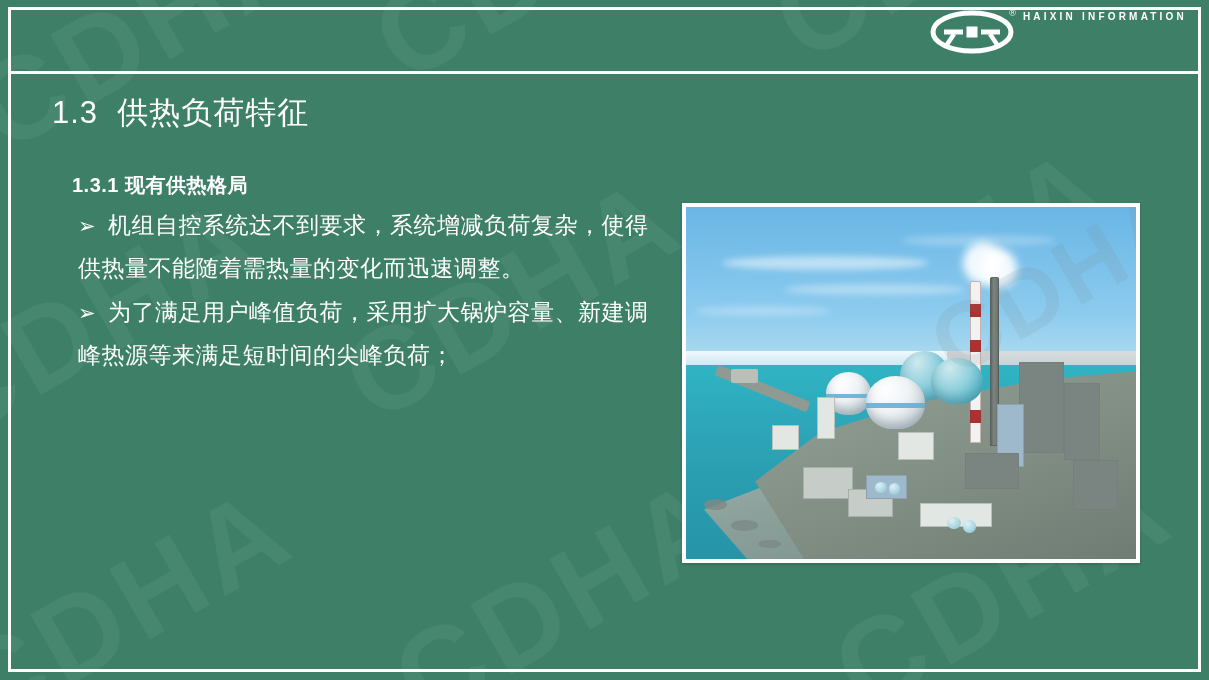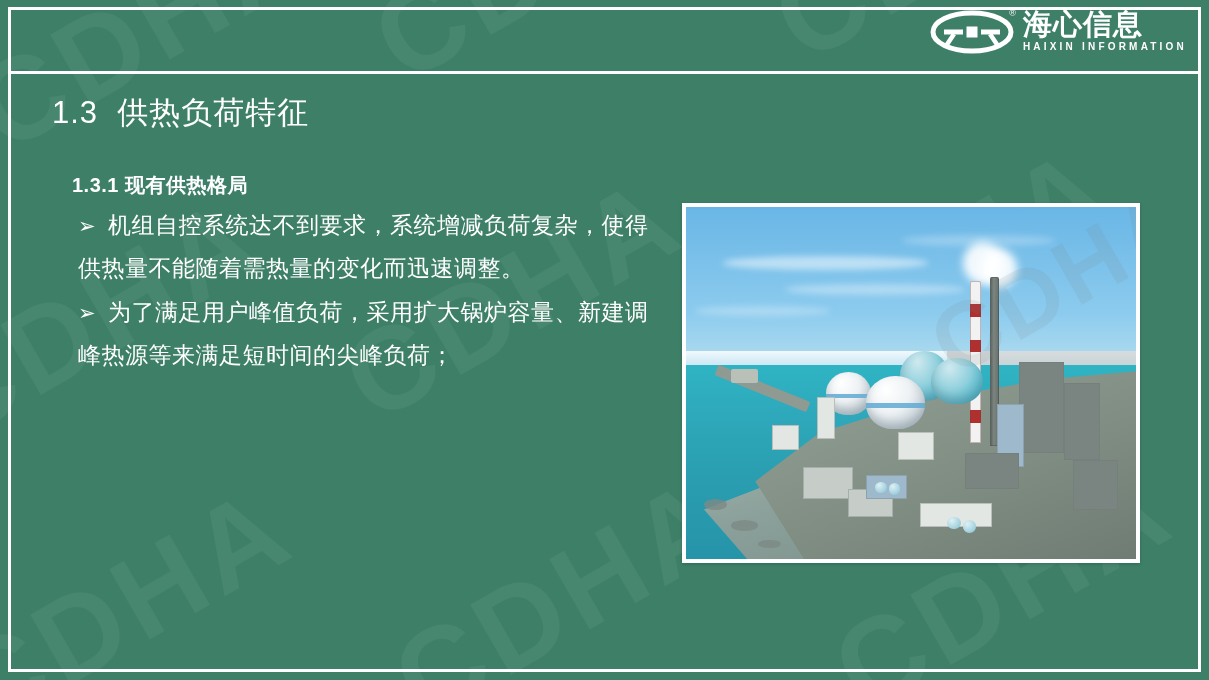--- a/index.html
+++ b/index.html
@@ -346,21 +346,20 @@
         <ellipse cx="42" cy="22" rx="39" ry="19" fill="none" stroke="#ffffff" stroke-width="5"></ellipse>
         <rect x="14" y="19.5" width="56" height="5" fill="#ffffff"></rect>
         <rect x="33" y="13" width="18" height="18" fill="#3d7f67"></rect>
         <rect x="36.5" y="16.5" width="11" height="11" fill="#ffffff"></rect>
         <path d="M24 24 L16 36" stroke="#ffffff" stroke-width="4.5" fill="none"></path>
         <path d="M60 24 L68 36" stroke="#ffffff" stroke-width="4.5" fill="none"></path>
       </svg>
       <span class="logo-reg">®</span>
     </div>
     <div class="logo-text">
-      <div class="logo-cn">海心信息</div>
       <div class="logo-en">HAIXIN INFORMATION</div>
     </div>
   </div>
 
   <div class="content">
 
     <div class="section-title">1.3  供热负荷特征</div>
     <div class="sub-title">1.3.1 现有供热格局</div>
 
     <div class="bullets">

